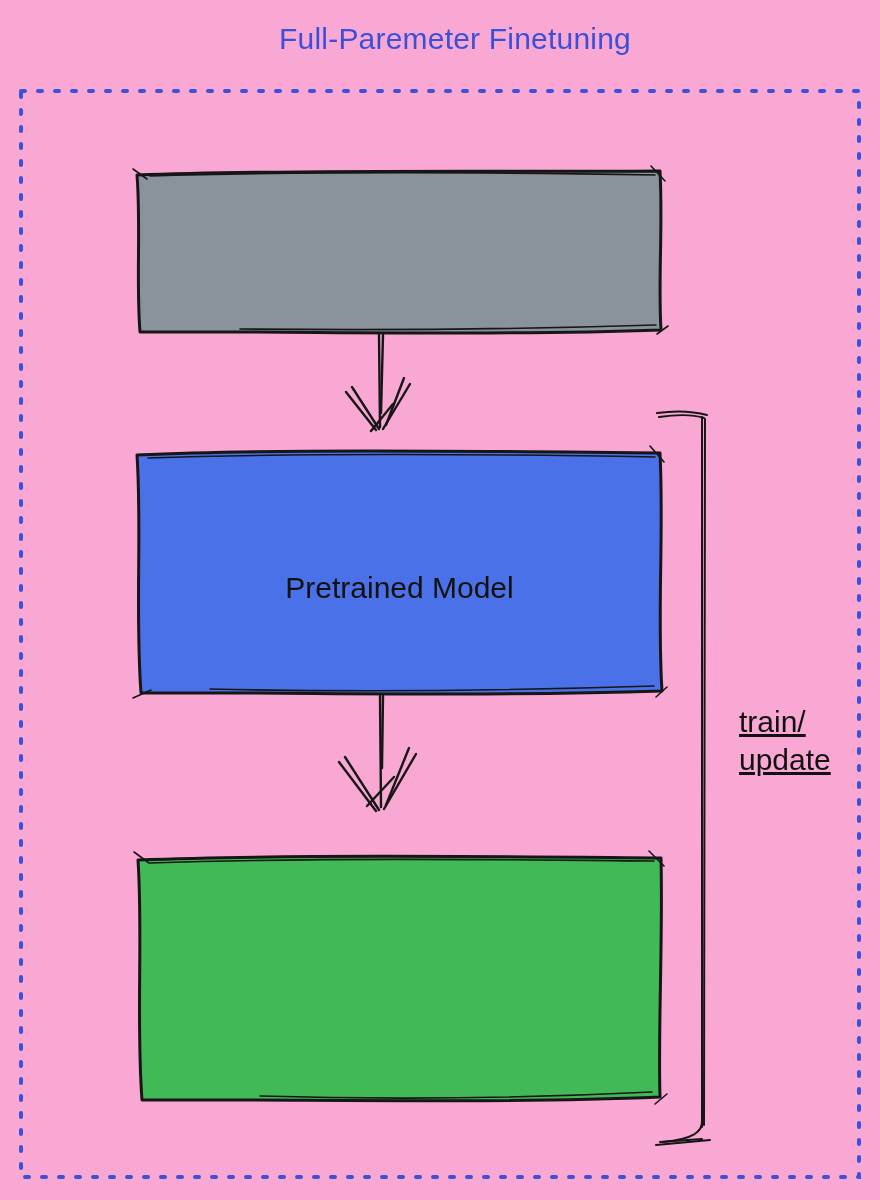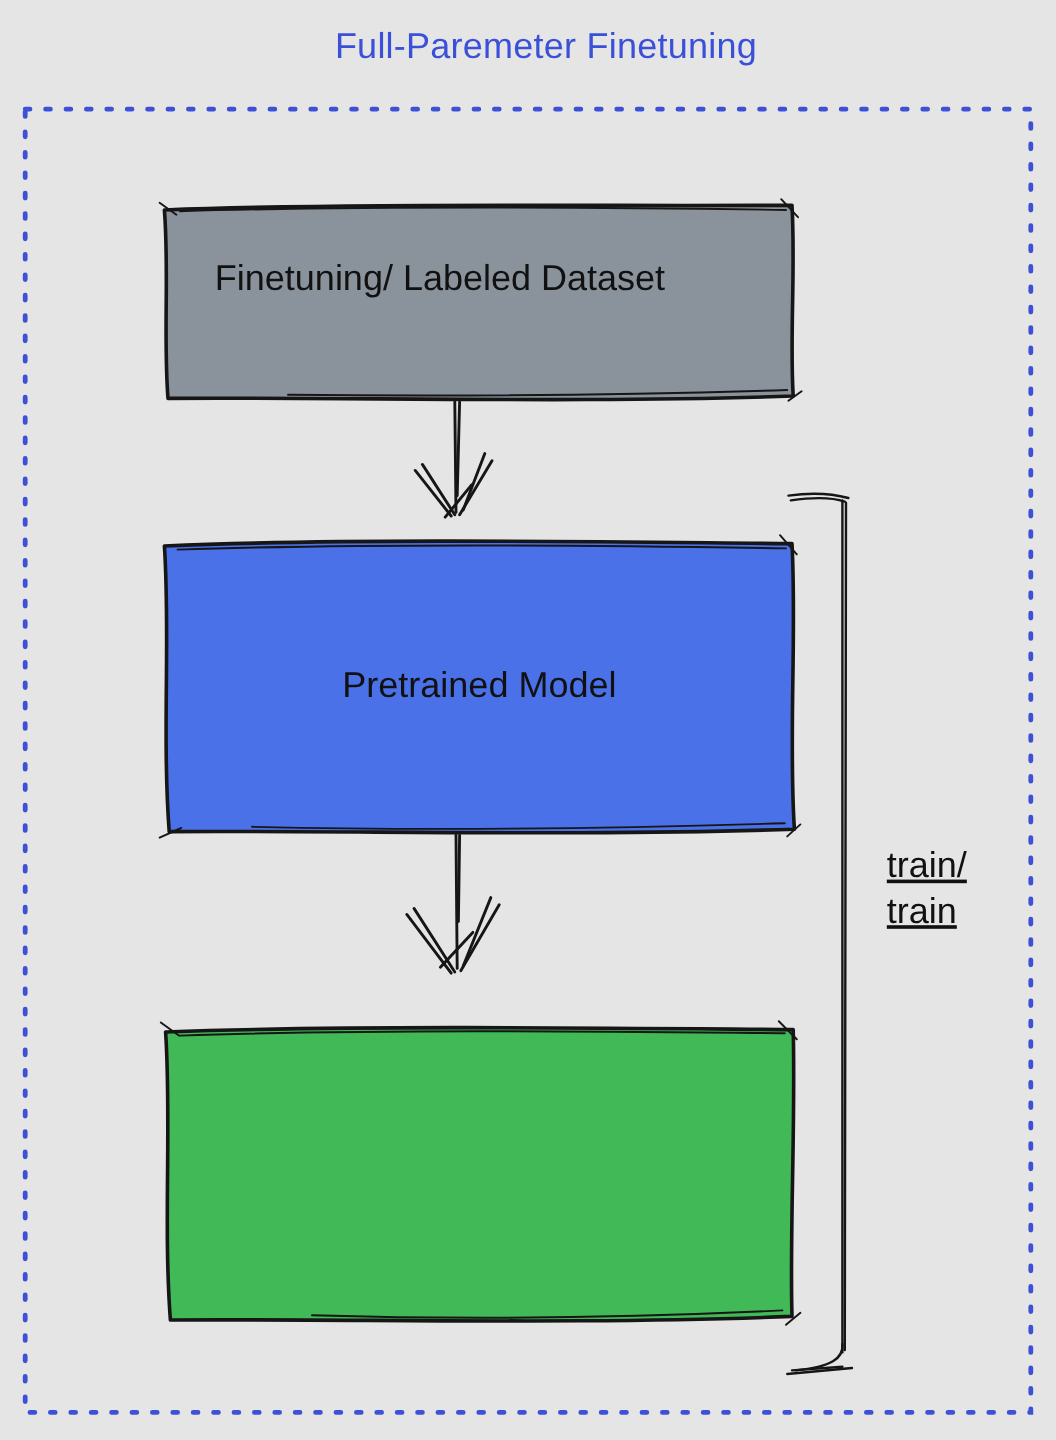--- a/index.html
+++ b/index.html
@@ -4,21 +4,21 @@
 <style>
   html, body {
     margin: 0;
     padding: 0;
     background: #ffffff;
   }
   .canvas {
     position: relative;
     width: 880px;
     height: 1200px;
-    background: #e5e5e5;
+    background: #f9a8d4;
     font-family: "Liberation Sans", "DejaVu Sans", sans-serif;
     overflow: hidden;
   }
   .diagram-svg {
     position: absolute;
     left: 0;
     top: 0;
   }
   .title {
     position: absolute;
@@ -134,23 +134,22 @@
         <path d="M 705,419 L 704,1125"></path>
         <path d="M 702,1120 C 703,1132 693,1139 663,1142"></path>
         <path d="M 656,1145 L 710,1140"></path>
         <path d="M 660,1142 L 702,1139"></path>
       </g>
     </g>
   </svg>
 
   <div class="title" style="color: rgb(59, 80, 216);">Full-Paremeter Finetuning</div>
 
-  <div class="node-label label-dataset" style="color: rgb(17, 17, 17);">Finetuning/ Labeled Dataset</div>
 
-  <div class="node-label label-pretrained" style="color: rgb(17, 17, 17);">Pretrained Model</div>
+  <div class="node-label label-pretrained" style="color: rgb(17, 17, 17); margin-top: 16px;">Pretrained Model</div>
 
 
   <div class="bracket-label">
     <div>train/</div>
-    <div>train</div>
+    <div>update</div>
   </div>
 
 </div>
 
 </body></html>

